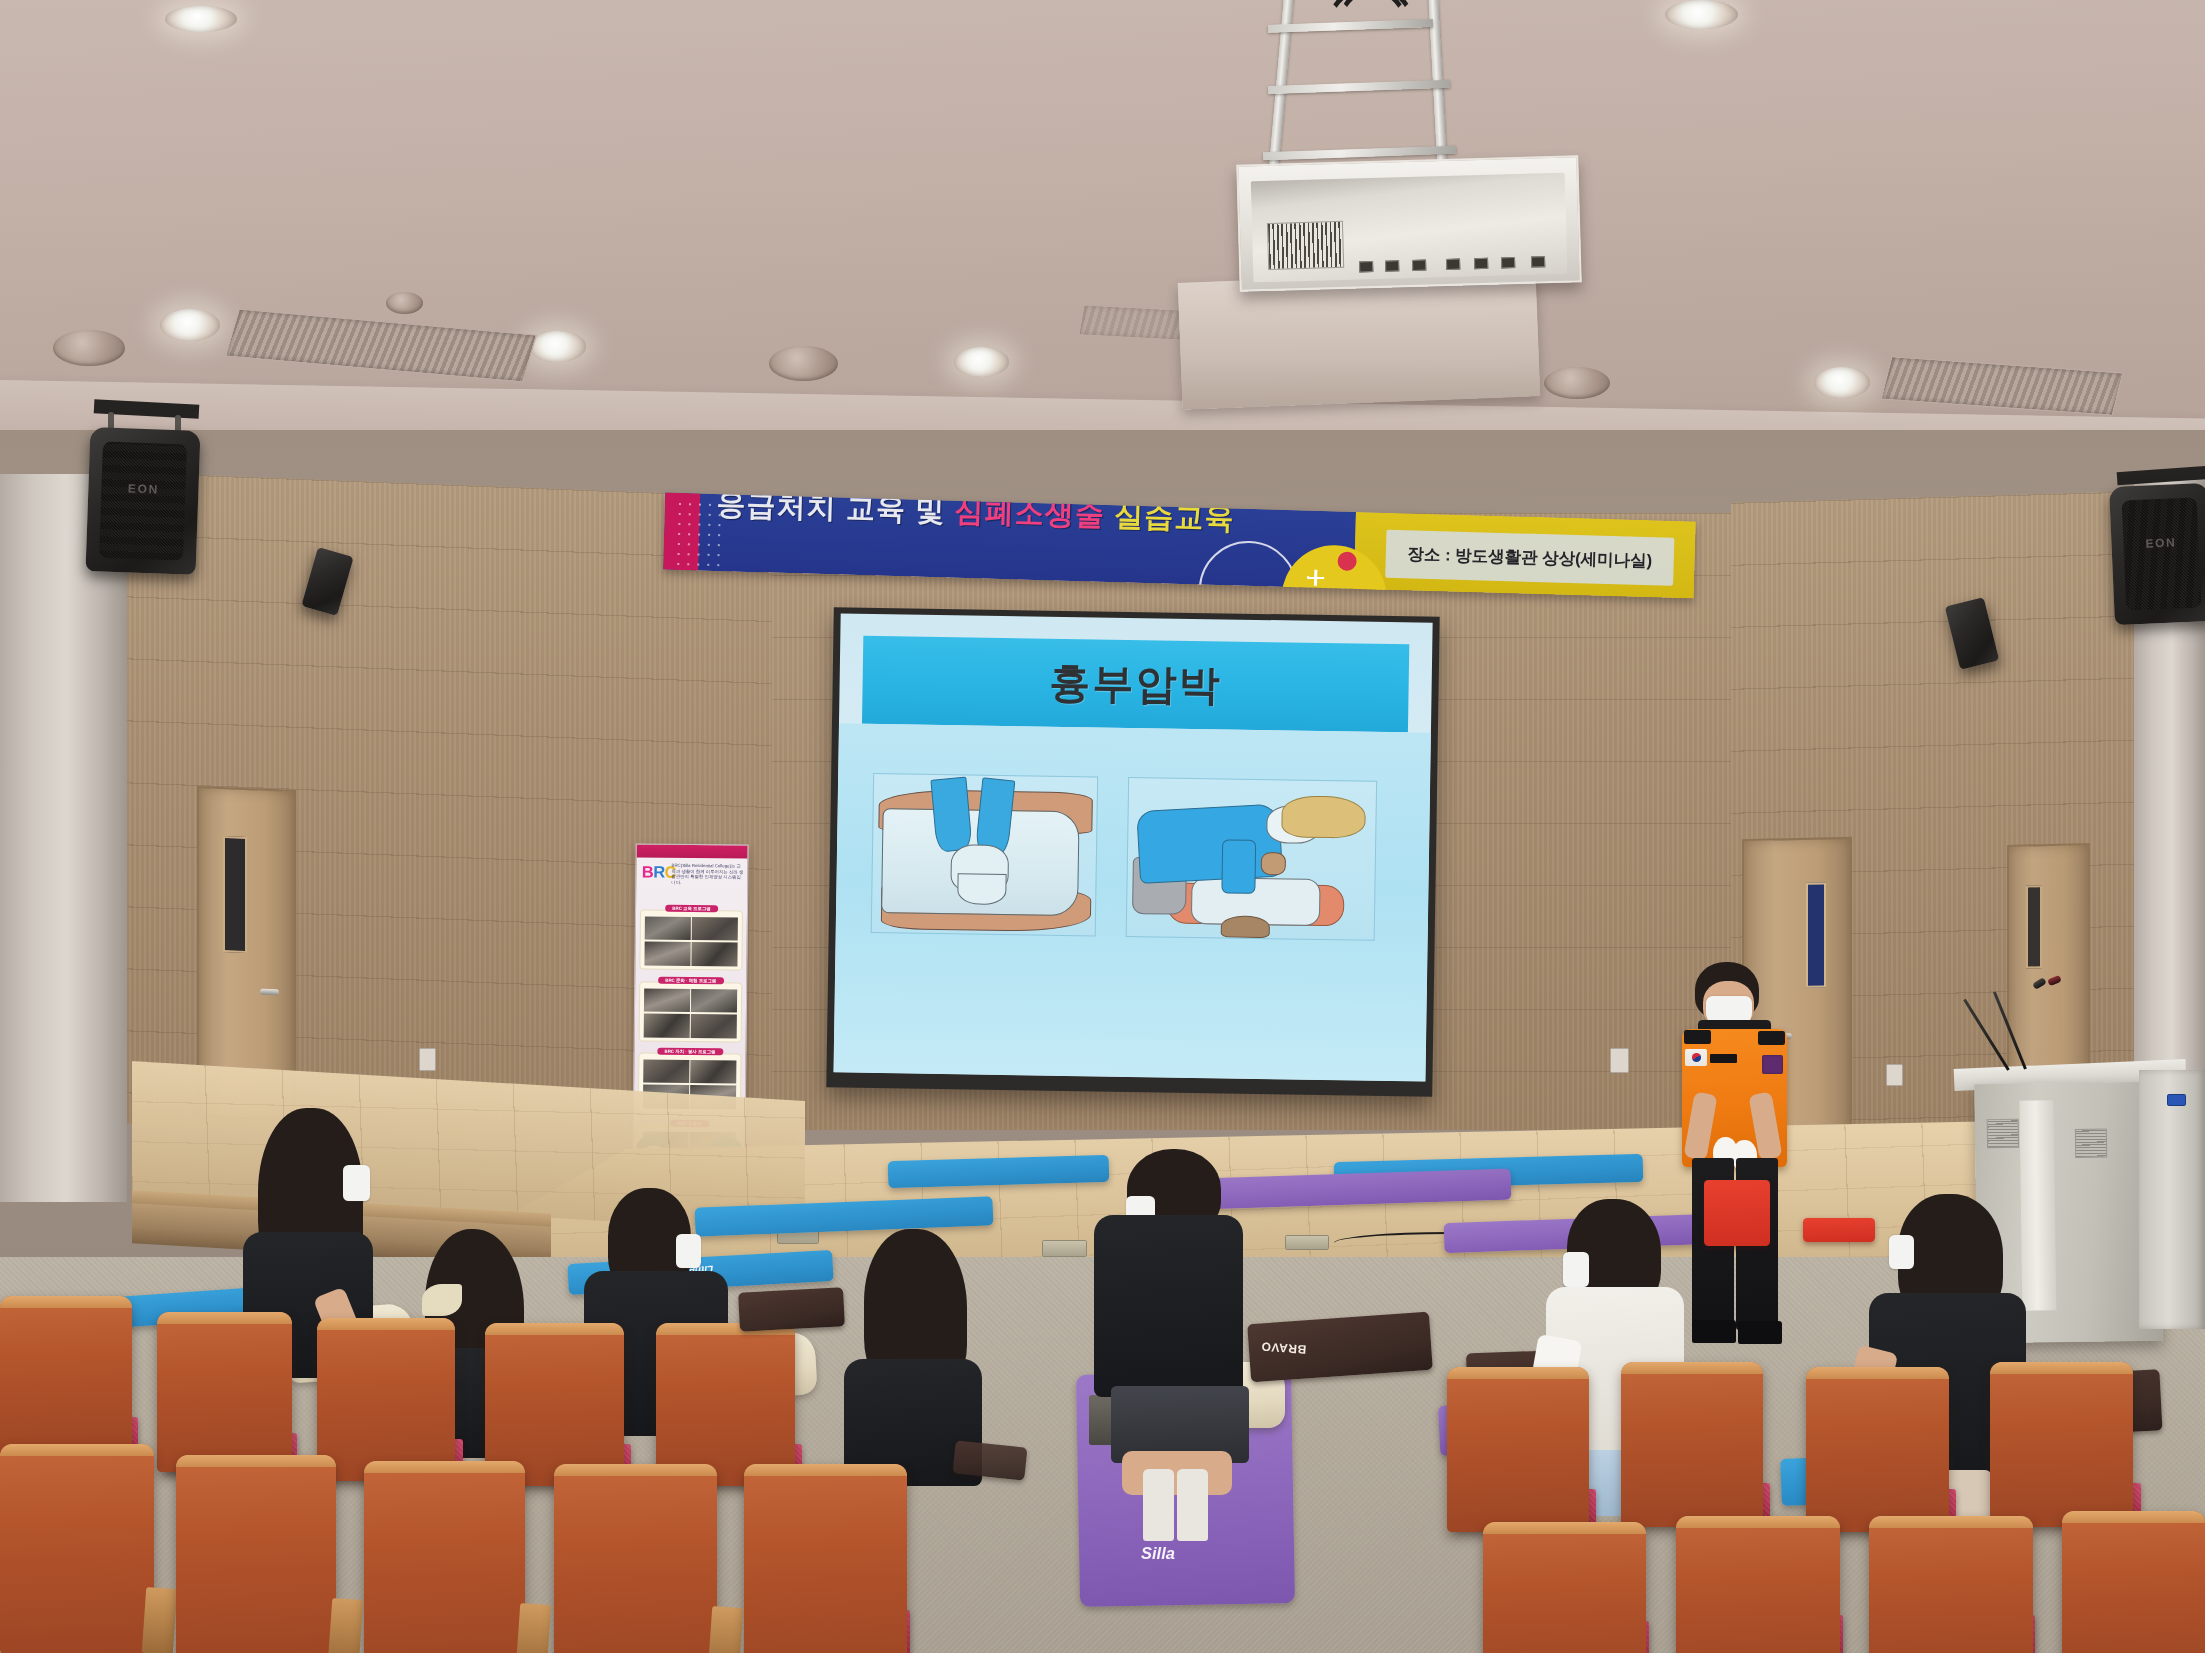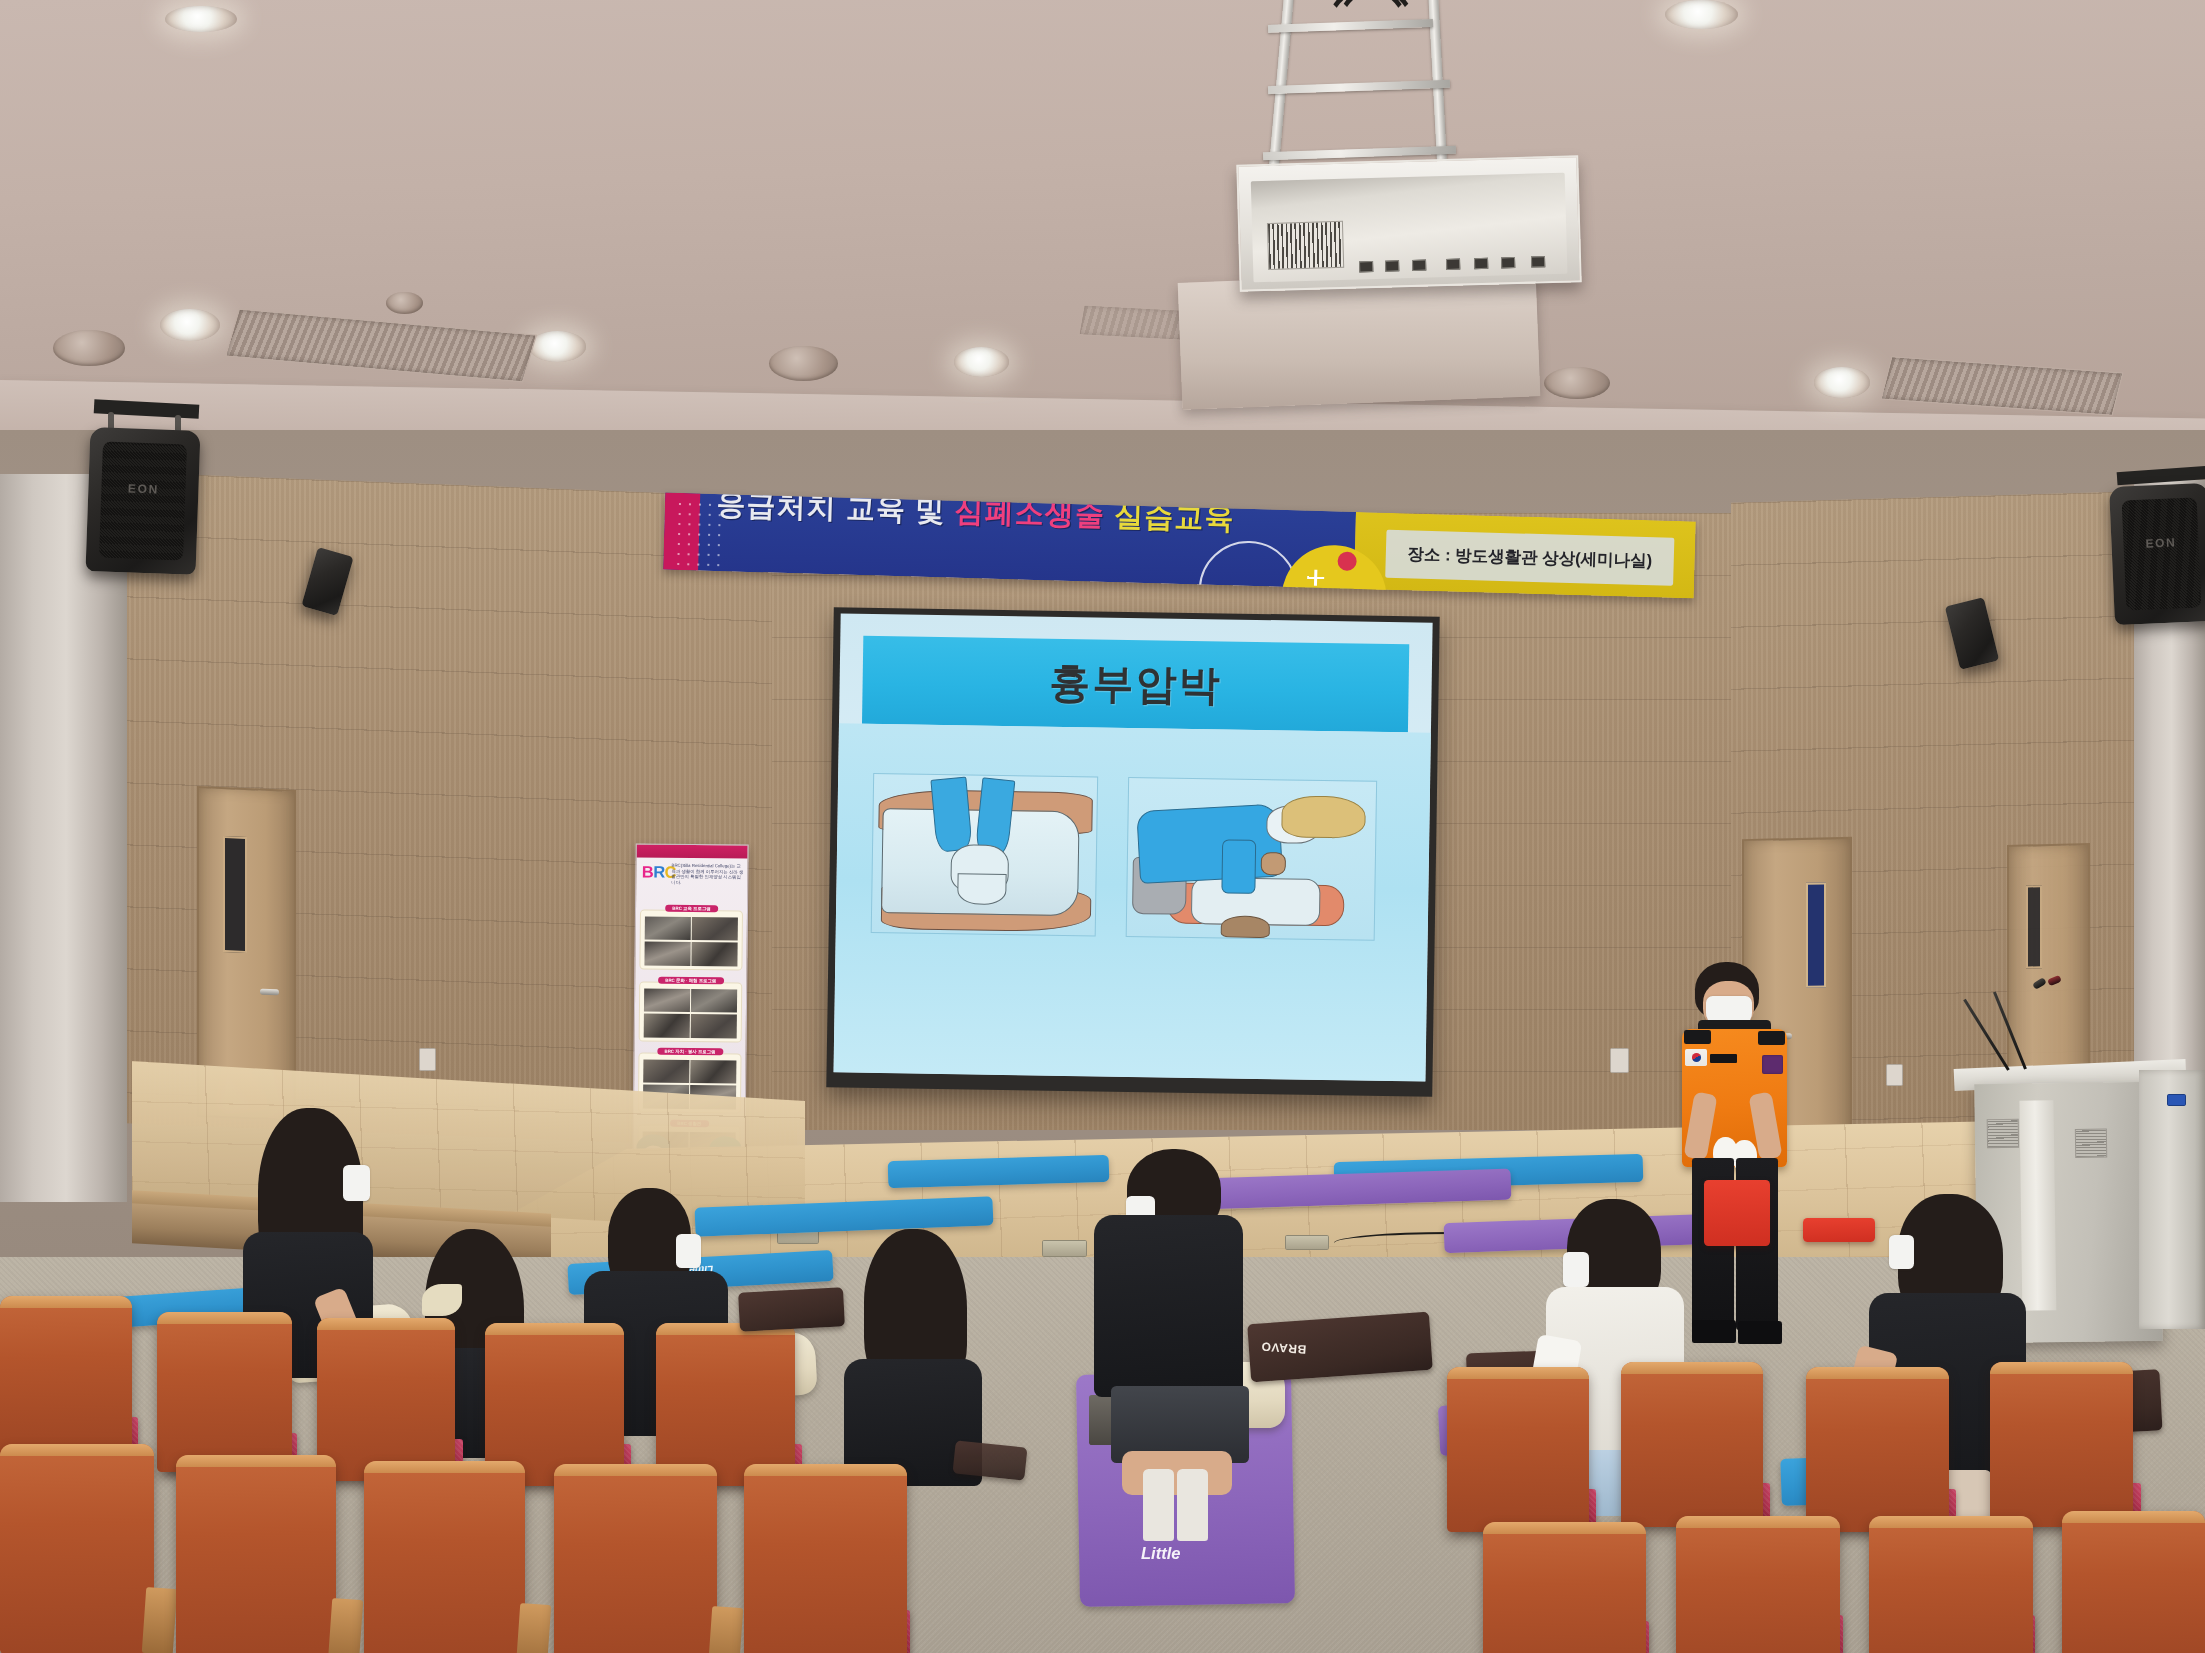--- a/index.html
+++ b/index.html
@@ -762,21 +762,21 @@
     <div class="p-glove" style="left:127px; top:210px; width:33px; height:30px;"></div>
   </div>
   <div class="manikin-torso" style="left:706px; top:1334px; width:110px; height:63px; transform:rotate(-3deg);"></div>
 
   <div class="person" style="left:844px; top:1229px; width:160px; height:259px;">
     <div class="p-hair" style="left:20px; top:0px; width:103px; height:165px; border-radius:44% 48% 30% 34%;"></div>
     <div class="p-torso black" style="left:0px; top:130px; width:138px; height:127px;"></div>
   </div>
 
   <div class="mat mat-purple" style="left:1078px; top:1373px; width:215px; height:232px; border-radius:10px; transform:rotate(-1deg);"></div>
-  <div class="mat-label" style="left:1141px; top:1544px; font-size:16.5px;">Little</div>
+  <div class="mat-label" style="left:1141px; top:1544px; font-size:16.5px;">Silla</div>
   <div class="manikin-torso" style="left:1180px; top:1362px; width:105px; height:66px;"></div>
   <div class="manikin-base" style="left:1089px; top:1395px; width:83px; height:50px;"></div>
   <div class="person" style="left:1094px; top:1149px; width:182px; height:342px;">
     <div class="p-hair" style="left:33px; top:0px; width:94px; height:83px;"></div>
     <div class="p-mask" style="left:32px; top:47px; width:29px; height:36px;"></div>
     <div class="p-torso black" style="left:0px; top:66px; width:149px; height:182px;"></div>
     <div class="p-leg" style="left:16.5px; top:237px; width:138px; height:77px; background:linear-gradient(178deg,#43464c,#2b2d32);"></div>
     <div class="p-skin" style="position:absolute; left:27.6px; top:302px; width:110px; height:44px; border-radius:10px;"></div>
     <div class="p-shoe" style="left:49px; top:320px; width:31px; height:72px;"></div>
     <div class="p-shoe" style="left:83px; top:320px; width:31px; height:72px;"></div>

